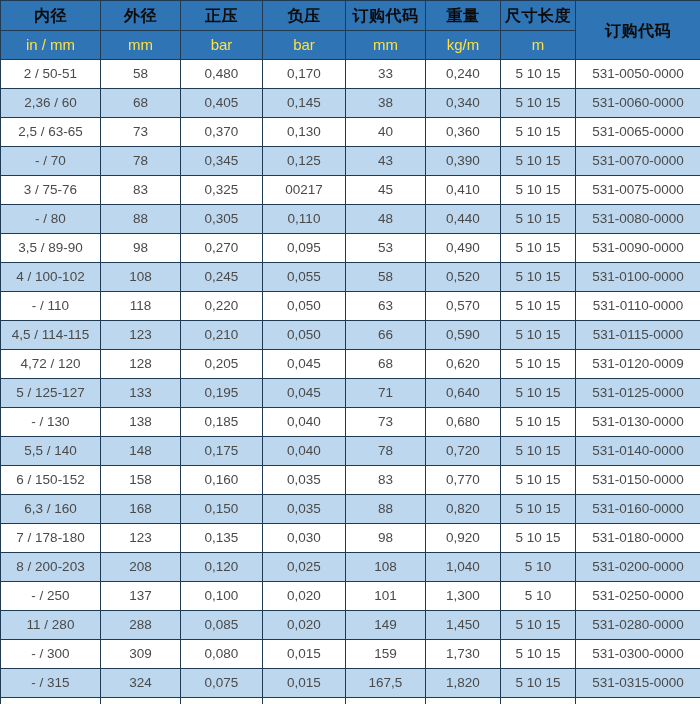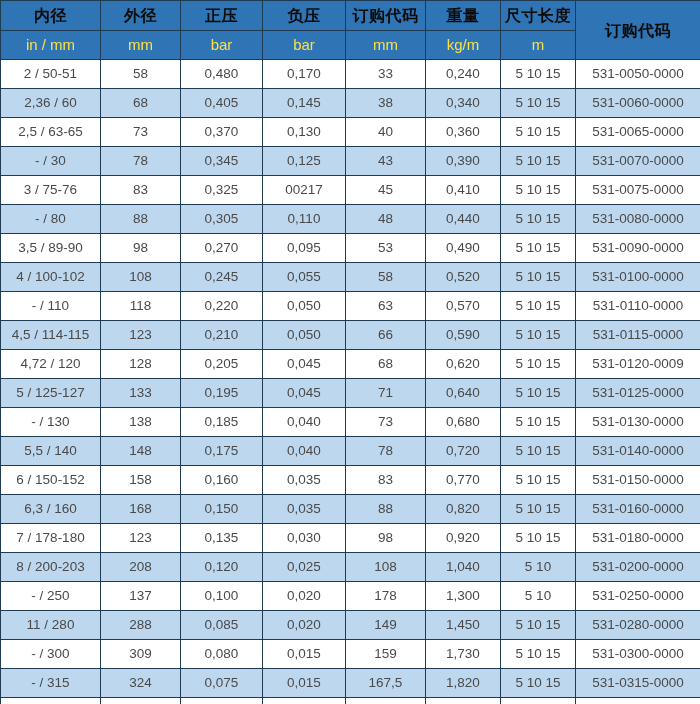--- a/index.html
+++ b/index.html
@@ -135,21 +135,21 @@
         <td>2,5 / 63-65</td>
         <td>73</td>
         <td>0,370</td>
         <td>0,130</td>
         <td>40</td>
         <td>0,360</td>
         <td>5 10 15</td>
         <td>531-0065-0000</td>
       </tr>
       <tr class="alt">
-        <td>- / 30</td>
+        <td>- / 70</td>
         <td>78</td>
         <td>0,345</td>
         <td>0,125</td>
         <td>43</td>
         <td>0,390</td>
         <td>5 10 15</td>
         <td>531-0070-0000</td>
       </tr>
       <tr>
         <td>3 / 75-76</td>
@@ -289,21 +289,21 @@
         <td>108</td>
         <td>1,040</td>
         <td>5 10</td>
         <td>531-0200-0000</td>
       </tr>
       <tr>
         <td>- / 250</td>
         <td>137</td>
         <td>0,100</td>
         <td>0,020</td>
-        <td>178</td>
+        <td>101</td>
         <td>1,300</td>
         <td>5 10</td>
         <td>531-0250-0000</td>
       </tr>
       <tr class="alt">
         <td>11 / 280</td>
         <td>288</td>
         <td>0,085</td>
         <td>0,020</td>
         <td>149</td>

